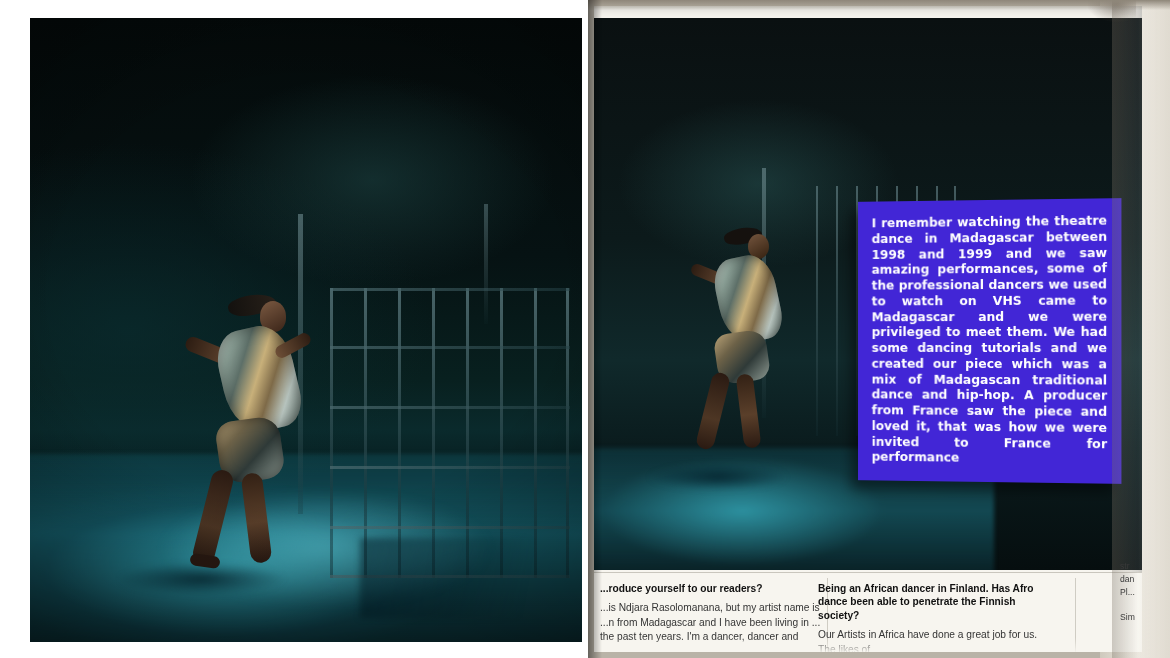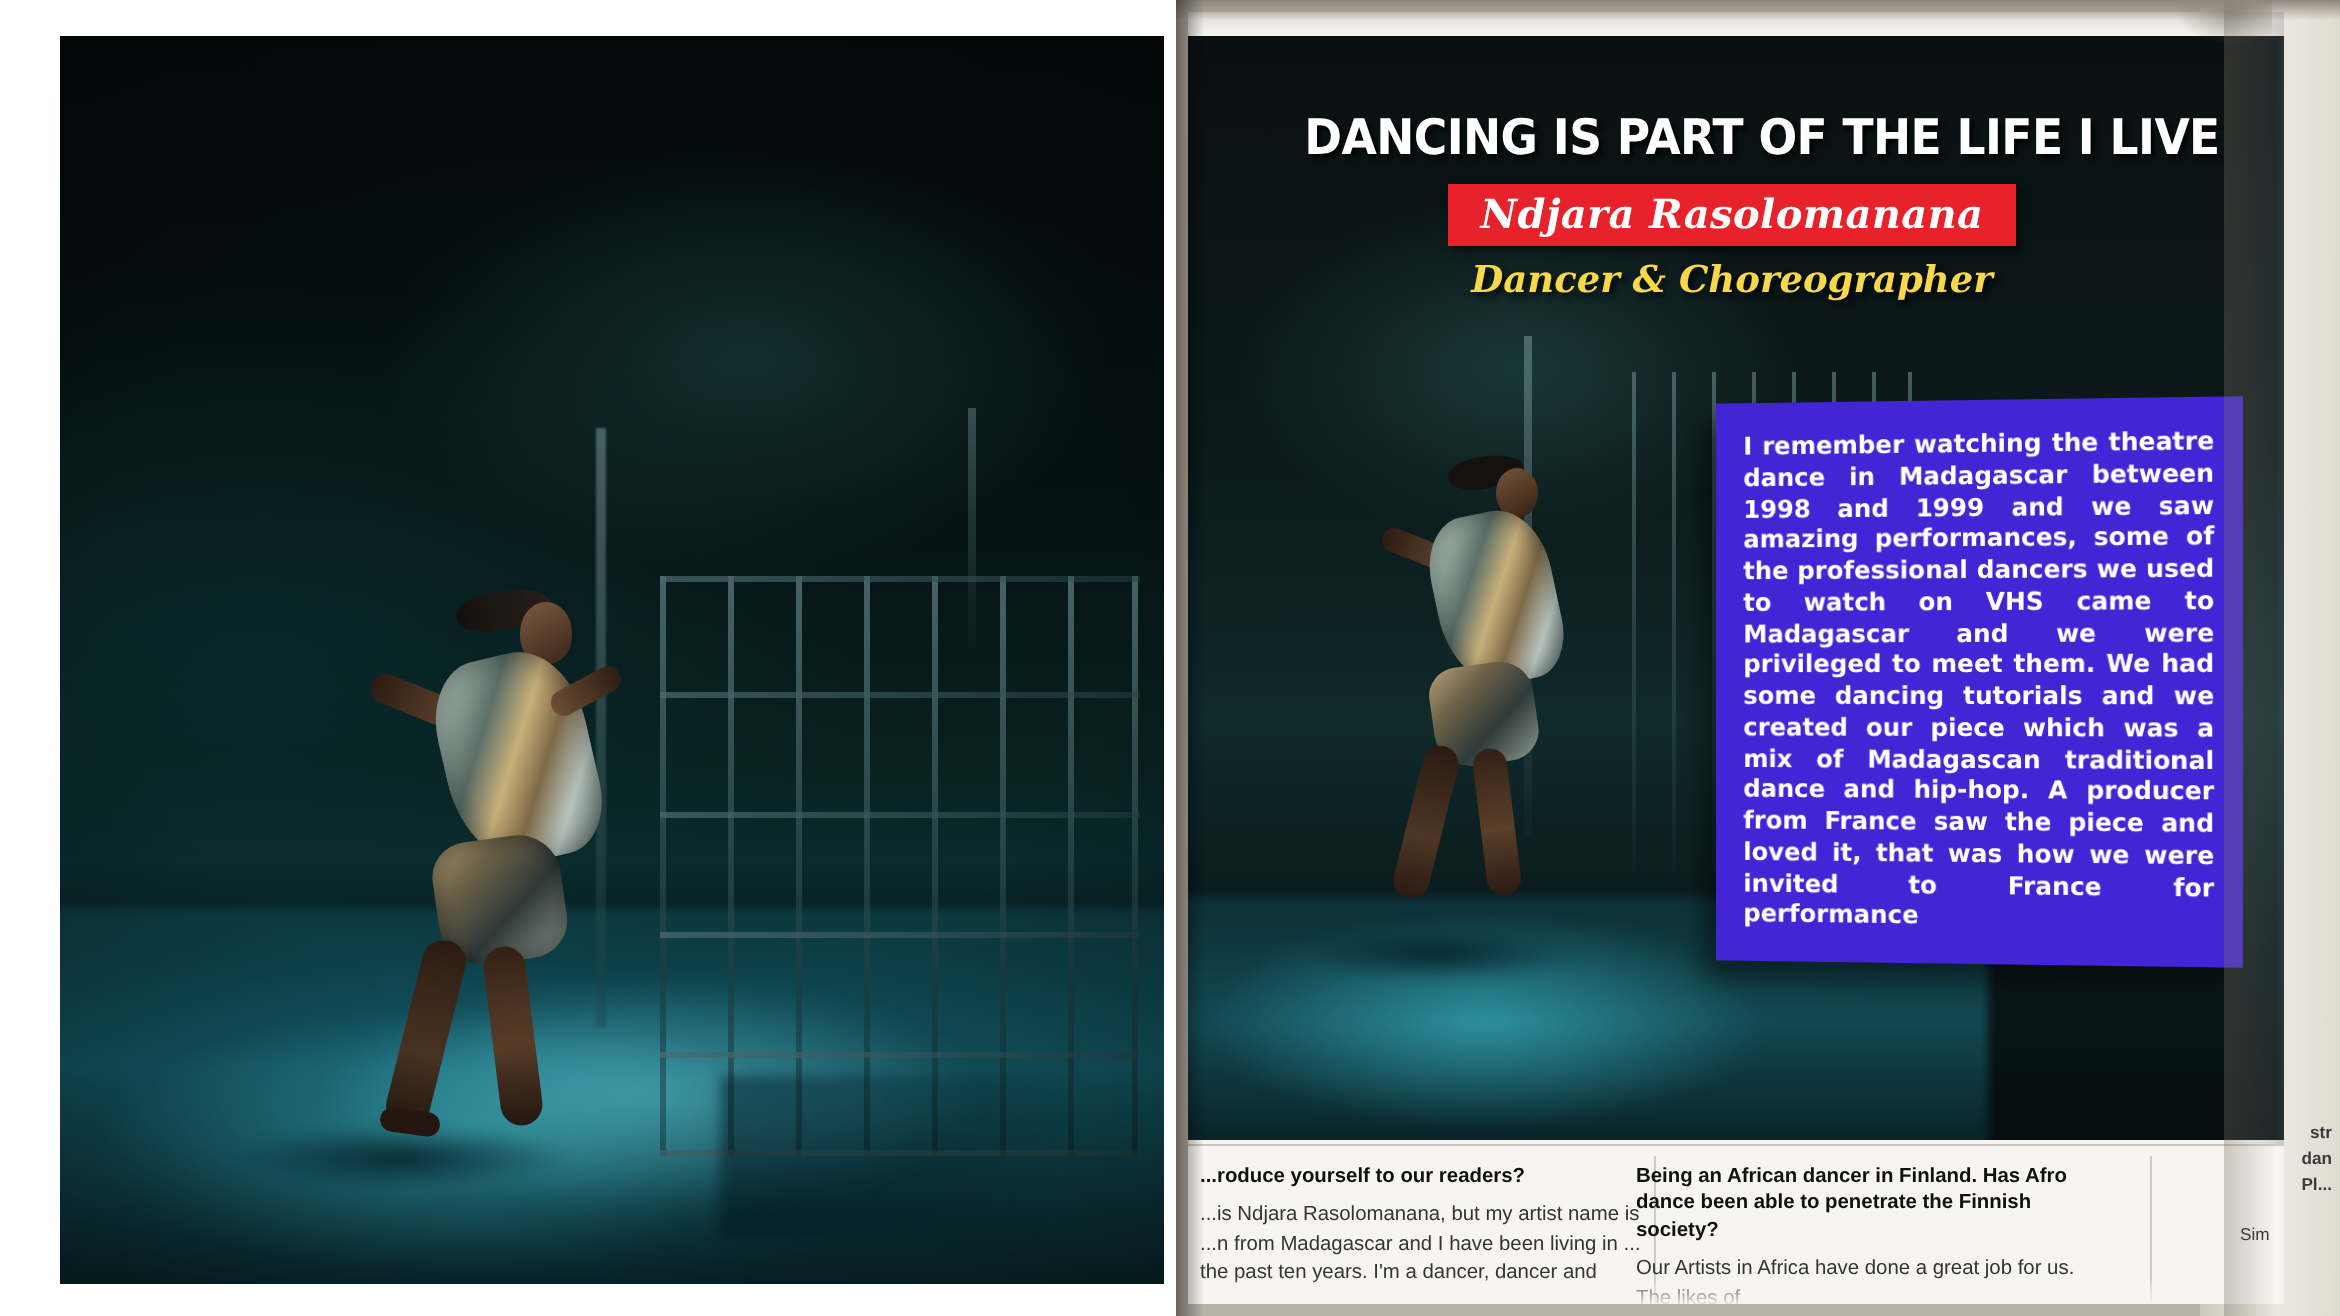--- a/index.html
+++ b/index.html
@@ -562,21 +562,21 @@
     position: absolute;
     right: 4px;
     top: 560px;
     width: 46px;
     font-family: "Liberation Sans", sans-serif;
     font-size: 8.6px;
     color: #3a3a3a;
     line-height: 1.5;
     z-index: 10;
   }
-  .sliver .b { font-weight: bold; text-align: right; }
+  .sliver .b { font-weight: normal; }
   .split-gap {
     position: absolute;
     left: 582px;
     top: 0;
     width: 6px;
     height: 658px;
     background: #ffffff;
     z-index: 12;
   }
 </style>
@@ -652,27 +652,20 @@
           <div class="mp-hair"></div>
           <div class="mp-head"></div>
           <div class="mp-arm"></div>
           <div class="mp-torso"></div>
           <div class="mp-shorts"></div>
           <div class="mp-leg-a"></div>
           <div class="mp-leg-b"></div>
         </div>
       </div>
 
-      <div class="headline">
-        <div class="h-main">DANCING IS PART OF THE LIFE I LIVE</div>
-        <div class="name-band">
-          <span>Ndjara Rasolomanana</span>
-        </div>
-        <div class="role">Dancer &amp; Choreographer</div>
-      </div>
 
       <div class="quote-box">
         <p>I remember watching the theatre dance in Madagascar between 1998 and 1999 and we saw amazing performances, some of the professional dancers we used to watch on VHS came to Madagascar and we were privileged to meet them. We had some dancing tutorials and we created our piece which was a mix of Madagascan traditional dance and hip-hop. A producer from France saw the piece and loved it, that was how we were invited to France for performance</p>
       </div>
 
       <div class="cols">
         <div class="rule"></div>
         <div class="col-divider"></div>
         <div class="col-divider2"></div>
 

